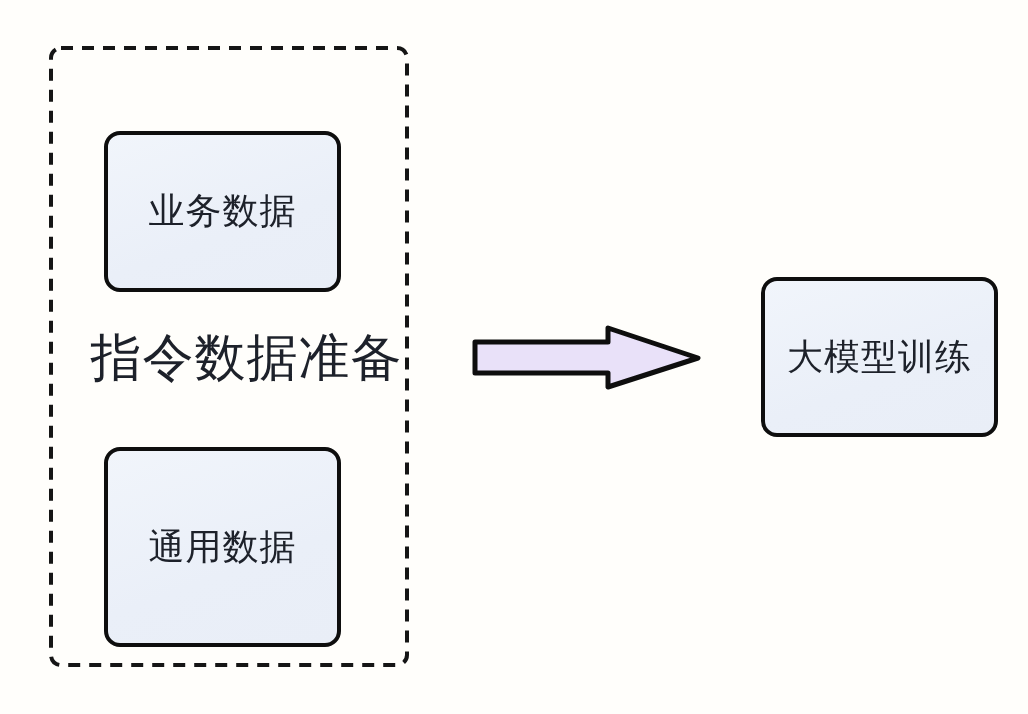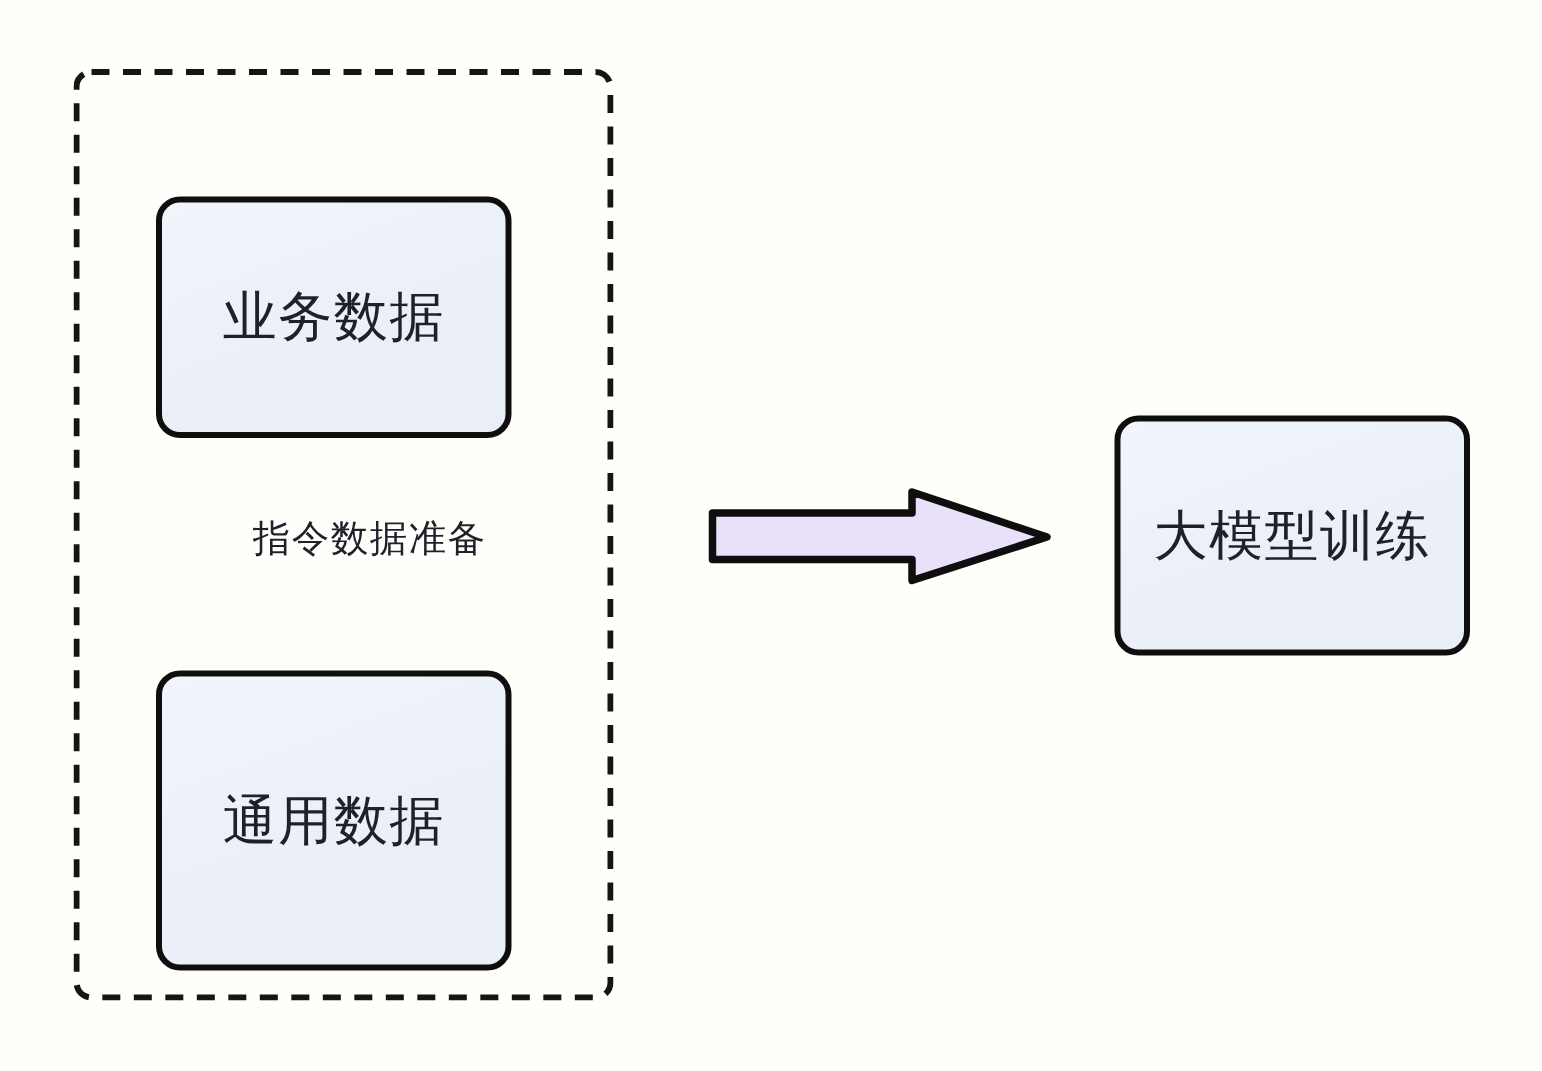--- a/index.html
+++ b/index.html
@@ -29,32 +29,32 @@
     display: flex;
     align-items: center;
     justify-content: center;
     color: #1d212a;
     font-size: 36px;
     letter-spacing: 1px;
     white-space: nowrap;
   }
   .node-business { left: 104px; top: 131px; width: 237px; height: 161px; font-family: Liberation Serif, serif; }
   .node-general  { left: 104px; top: 447px; width: 237px; height: 200px; }
-  .node-training { left: 743px; top: 277px; width: 237px; height: 160px; }
+  .node-training { left: 761px; top: 277px; width: 237px; height: 160px; }
   .group-label {
     position: absolute;
     left: 104px;
     top: 332px;
     width: 285px;
     height: 52px;
     display: flex;
     align-items: center;
     justify-content: center;
     color: #1d212a;
-    font-size: 25px;
+    font-size: 51px;
     letter-spacing: 1px;
     white-space: nowrap;
   }
   .flow-arrow {
     position: absolute;
     left: 470px;
     top: 322px;
   }
 </style>
 </head>

